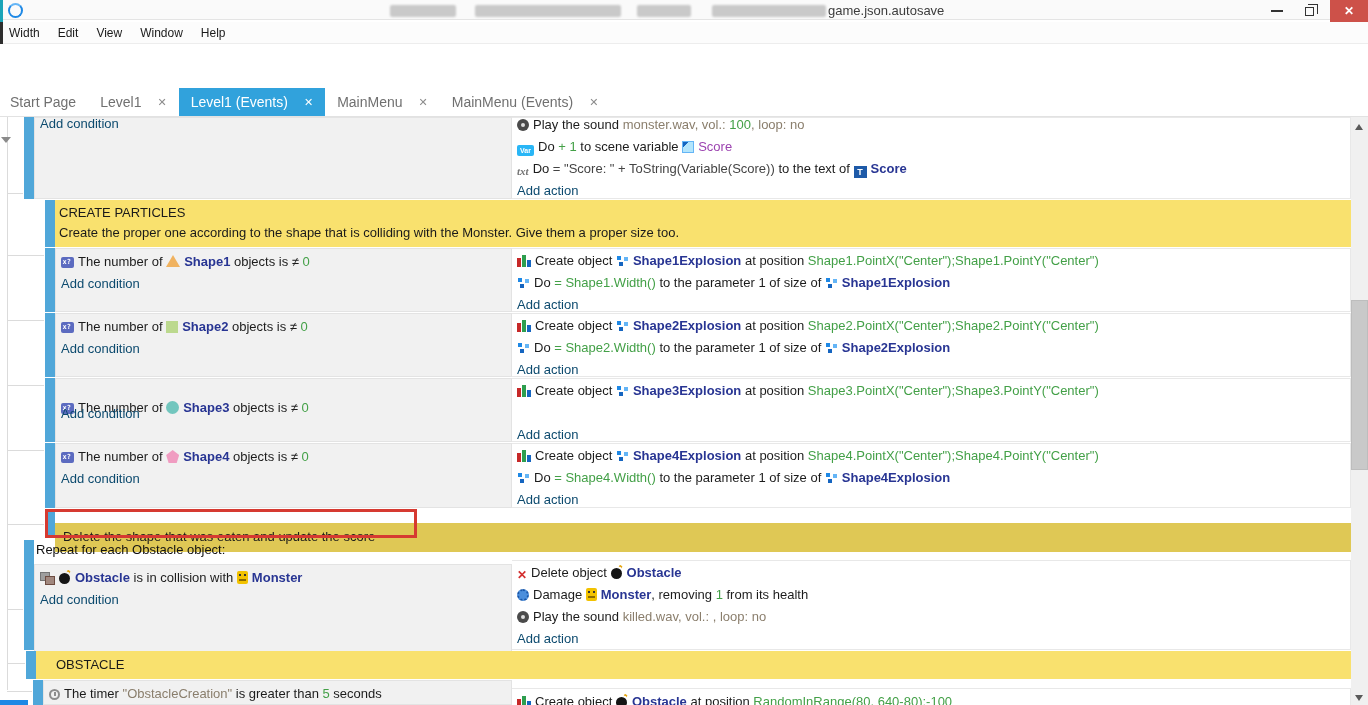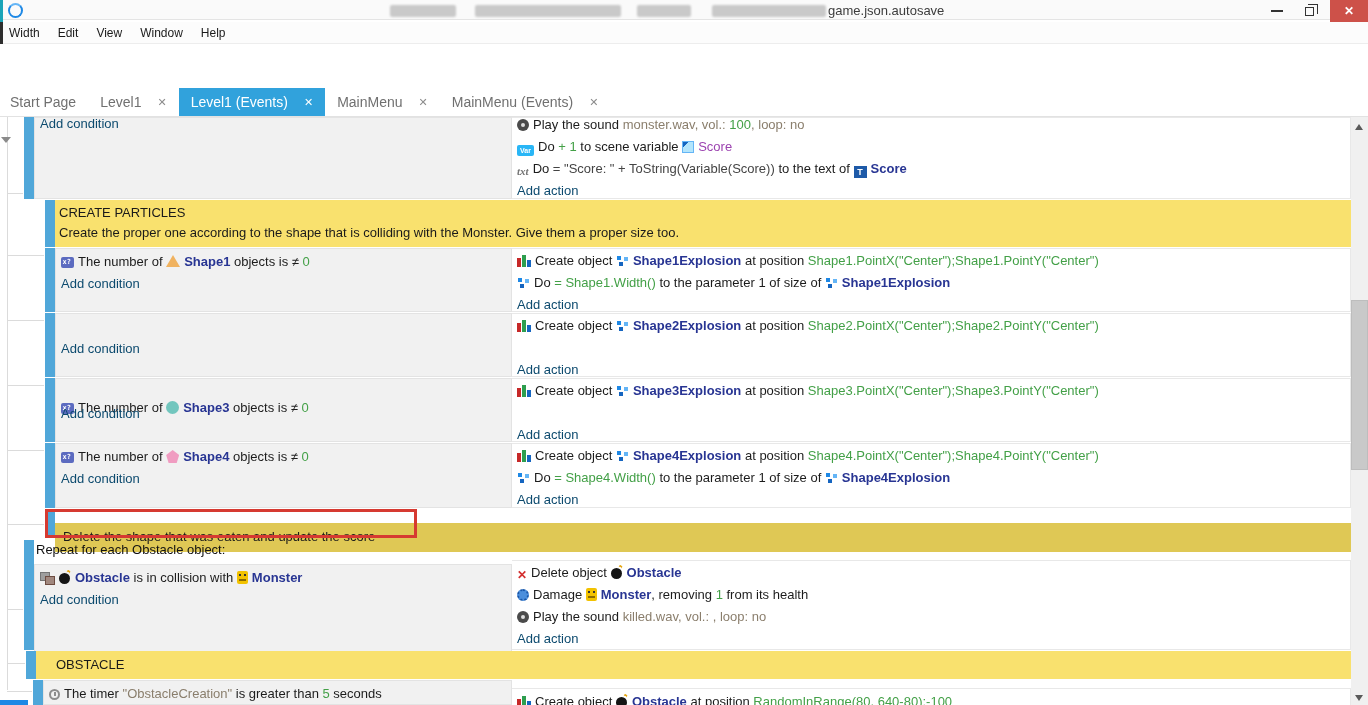--- a/index.html
+++ b/index.html
@@ -301,24 +301,26 @@
     </div>
     <div class="act" style="left:512px;top:0;width:839px;height:64px">
       <div class="line" style="top:3px"><span class="ic ic-create"></span><span class="seg-plain">Create object </span><span class="ic ic-particles"></span><span class="seg-obj">Shape1Explosion</span><span class="seg-plain"> at position </span><span class="seg-expr">Shape1.PointX("Center");Shape1.PointY("Center")</span></div>
       <div class="line" style="top:25px"><span class="ic ic-particles"></span><span class="seg-plain">Do </span><span class="seg-expr">= Shape1.Width()</span><span class="seg-plain"> to the parameter 1 of size of </span><span class="ic ic-particles"></span><span class="seg-obj">Shape1Explosion</span></div>
       <div class="line" style="top:47px"><span class="seg-ph">Add action</span></div>
     </div>
   </div>
   <div class="event" style="top:196px;height:65px">
     <span class="handle" style="left:45px;top:0;height:64px"></span>
     <div class="cond" style="left:55px;top:0;width:457px;height:64px">
+      <div class="line" style="top:4px"><span class="ic ic-instance-count"></span><span class="seg-plain">The number of </span><span class="ic ic-shape2"></span><span class="seg-obj">Shape2</span><span class="seg-plain"> objects is ≠ </span><span class="seg-expr">0</span></div>
       <div class="line" style="top:26px"><span class="seg-ph">Add condition</span></div>
     </div>
     <div class="act" style="left:512px;top:0;width:839px;height:64px">
       <div class="line" style="top:3px"><span class="ic ic-create"></span><span class="seg-plain">Create object </span><span class="ic ic-particles"></span><span class="seg-obj">Shape2Explosion</span><span class="seg-plain"> at position </span><span class="seg-expr">Shape2.PointX("Center");Shape2.PointY("Center")</span></div>
+      <div class="line" style="top:25px"><span class="ic ic-particles"></span><span class="seg-plain">Do </span><span class="seg-expr">= Shape2.Width()</span><span class="seg-plain"> to the parameter 1 of size of </span><span class="ic ic-particles"></span><span class="seg-obj">Shape2Explosion</span></div>
       <div class="line" style="top:47px"><span class="seg-ph">Add action</span></div>
     </div>
   </div>
   <div class="event" style="top:261px;height:65px">
     <span class="handle" style="left:45px;top:0;height:64px"></span>
     <div class="cond" style="left:55px;top:0;width:457px;height:64px">
       <div class="line" style="top:20px"><span class="ic ic-instance-count"></span><span class="seg-plain">The number of </span><span class="ic ic-shape3"></span><span class="seg-obj">Shape3</span><span class="seg-plain"> objects is ≠ </span><span class="seg-expr">0</span></div>
       <div class="line" style="top:26px"><span class="seg-ph">Add condition</span></div>
     </div>
     <div class="act" style="left:512px;top:0;width:839px;height:64px">

